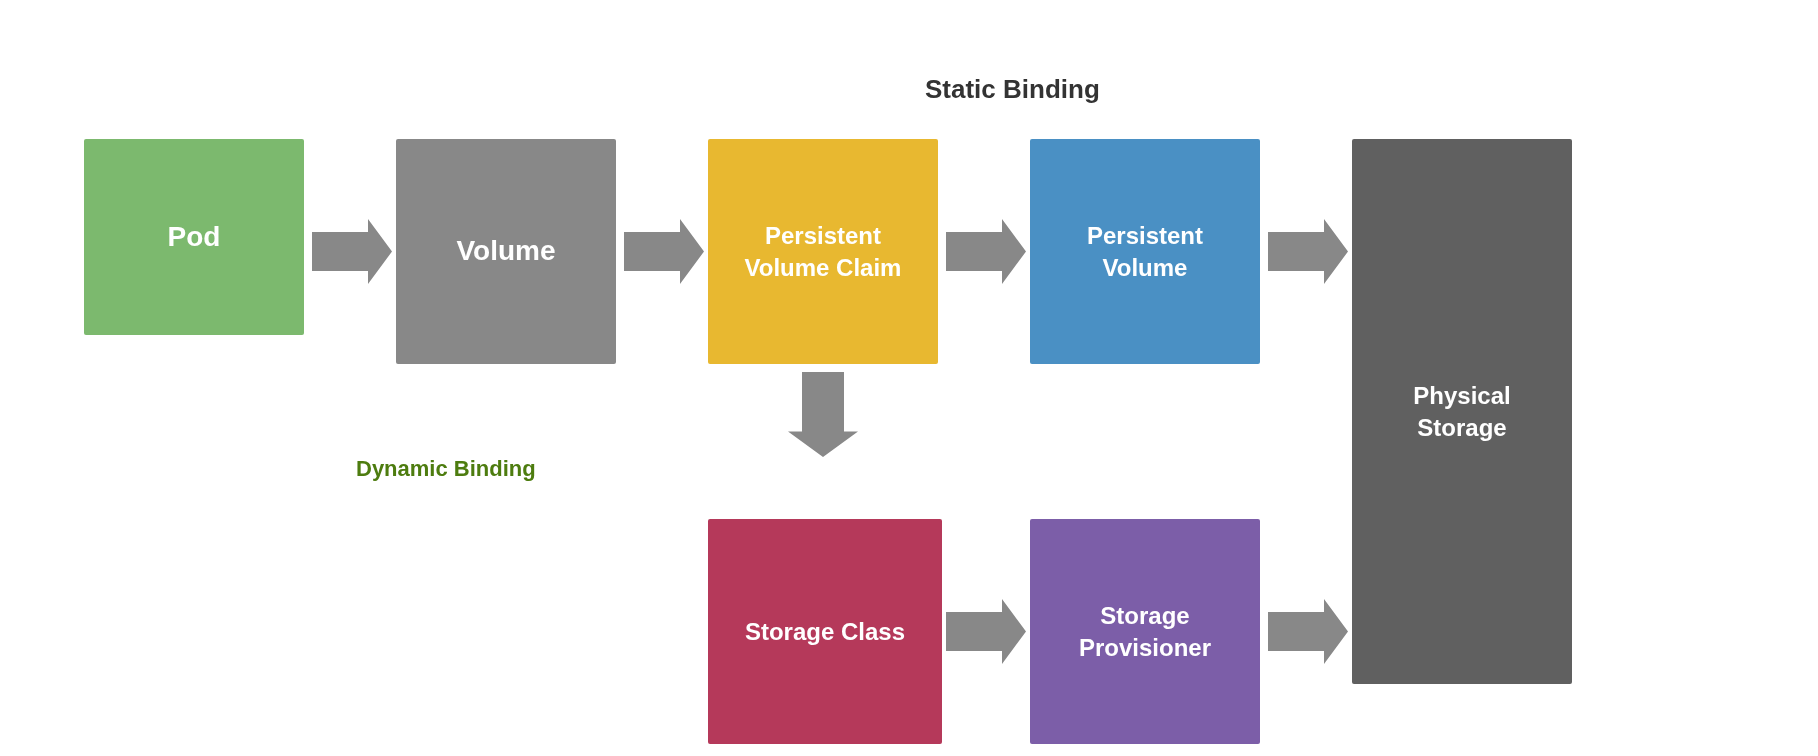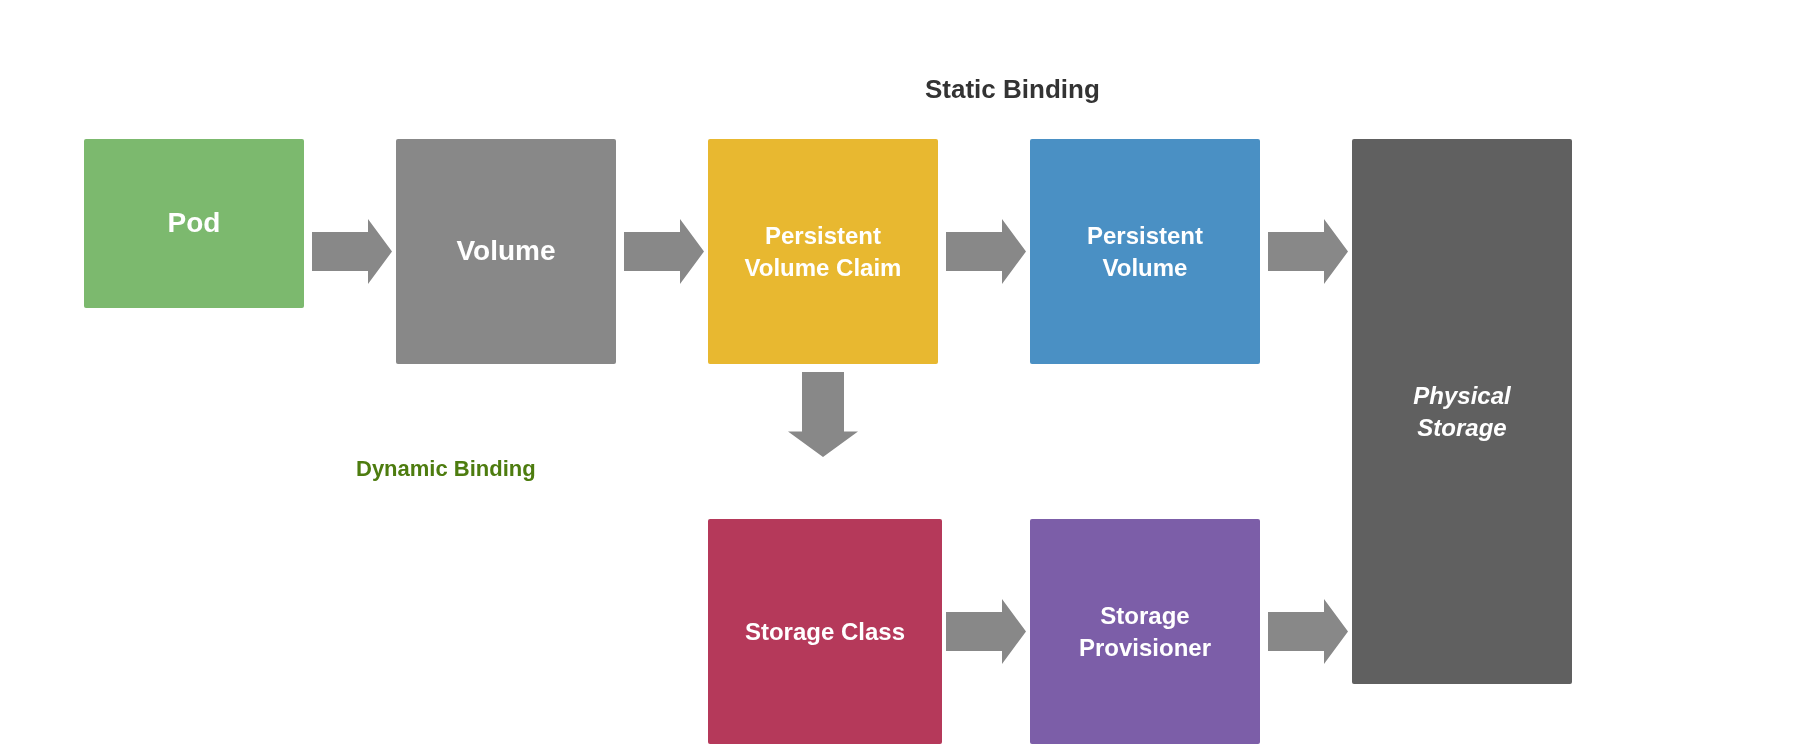--- a/index.html
+++ b/index.html
@@ -70,21 +70,21 @@
   </style>
 </head>
 <body>
 
 <div class="diagram-container">
 
   <div class="static-binding-title">Static Binding</div>
 
   <div class="dynamic-binding-title">Dynamic Binding</div>
 
-  <div class="box" style="left: 60px; top: 115px; width: 220px; height: 169px; background: #7cb96e; font-size: 28px;">
+  <div class="box" style="left: 60px; top: 115px; width: 220px; height: 196px; background: #7cb96e; font-size: 28px;">
     <span>Pod</span>
   </div>
 
   <div class="arrow" style="left: 288px; top: 195px; width: 80px; height: 65px;"></div>
 
   <div class="box" style="left: 372px; top: 115px; width: 220px; height: 225px; background: #888888; font-size: 28px;">
     <span>Volume</span>
   </div>
 
   <div class="arrow" style="left: 600px; top: 195px; width: 80px; height: 65px;"></div>
@@ -97,21 +97,21 @@
   <div class="arrow" style="left: 922px; top: 195px; width: 80px; height: 65px;"></div>
 
   <div class="box" style="left: 1006px; top: 115px; width: 230px; height: 225px; background: #4a90c4; font-size: 24px;">
     <span style="white-space: pre-line;">Persistent
 Volume</span>
   </div>
 
   <div class="arrow" style="left: 1244px; top: 195px; width: 80px; height: 65px;"></div>
 
   <div class="box" style="left: 1328px; top: 115px; width: 220px; height: 545px; background: #606060; font-size: 24px; align-items: center;">
-    <span style="white-space: pre-line; font-style: italic;">Physical
+    <span style="white-space: pre-line;">Physical
 Storage</span>
   </div>
 
   <div class="arrow-down" style="left: 764px; top: 348px; width: 70px; height: 85px;"></div>
 
   <div class="box" style="left: 684px; top: 495px; width: 234px; height: 225px; background: #b5395a; font-size: 24px;">
     <span>Storage Class</span>
   </div>
 
   <div class="arrow" style="left: 922px; top: 575px; width: 80px; height: 65px;"></div>

